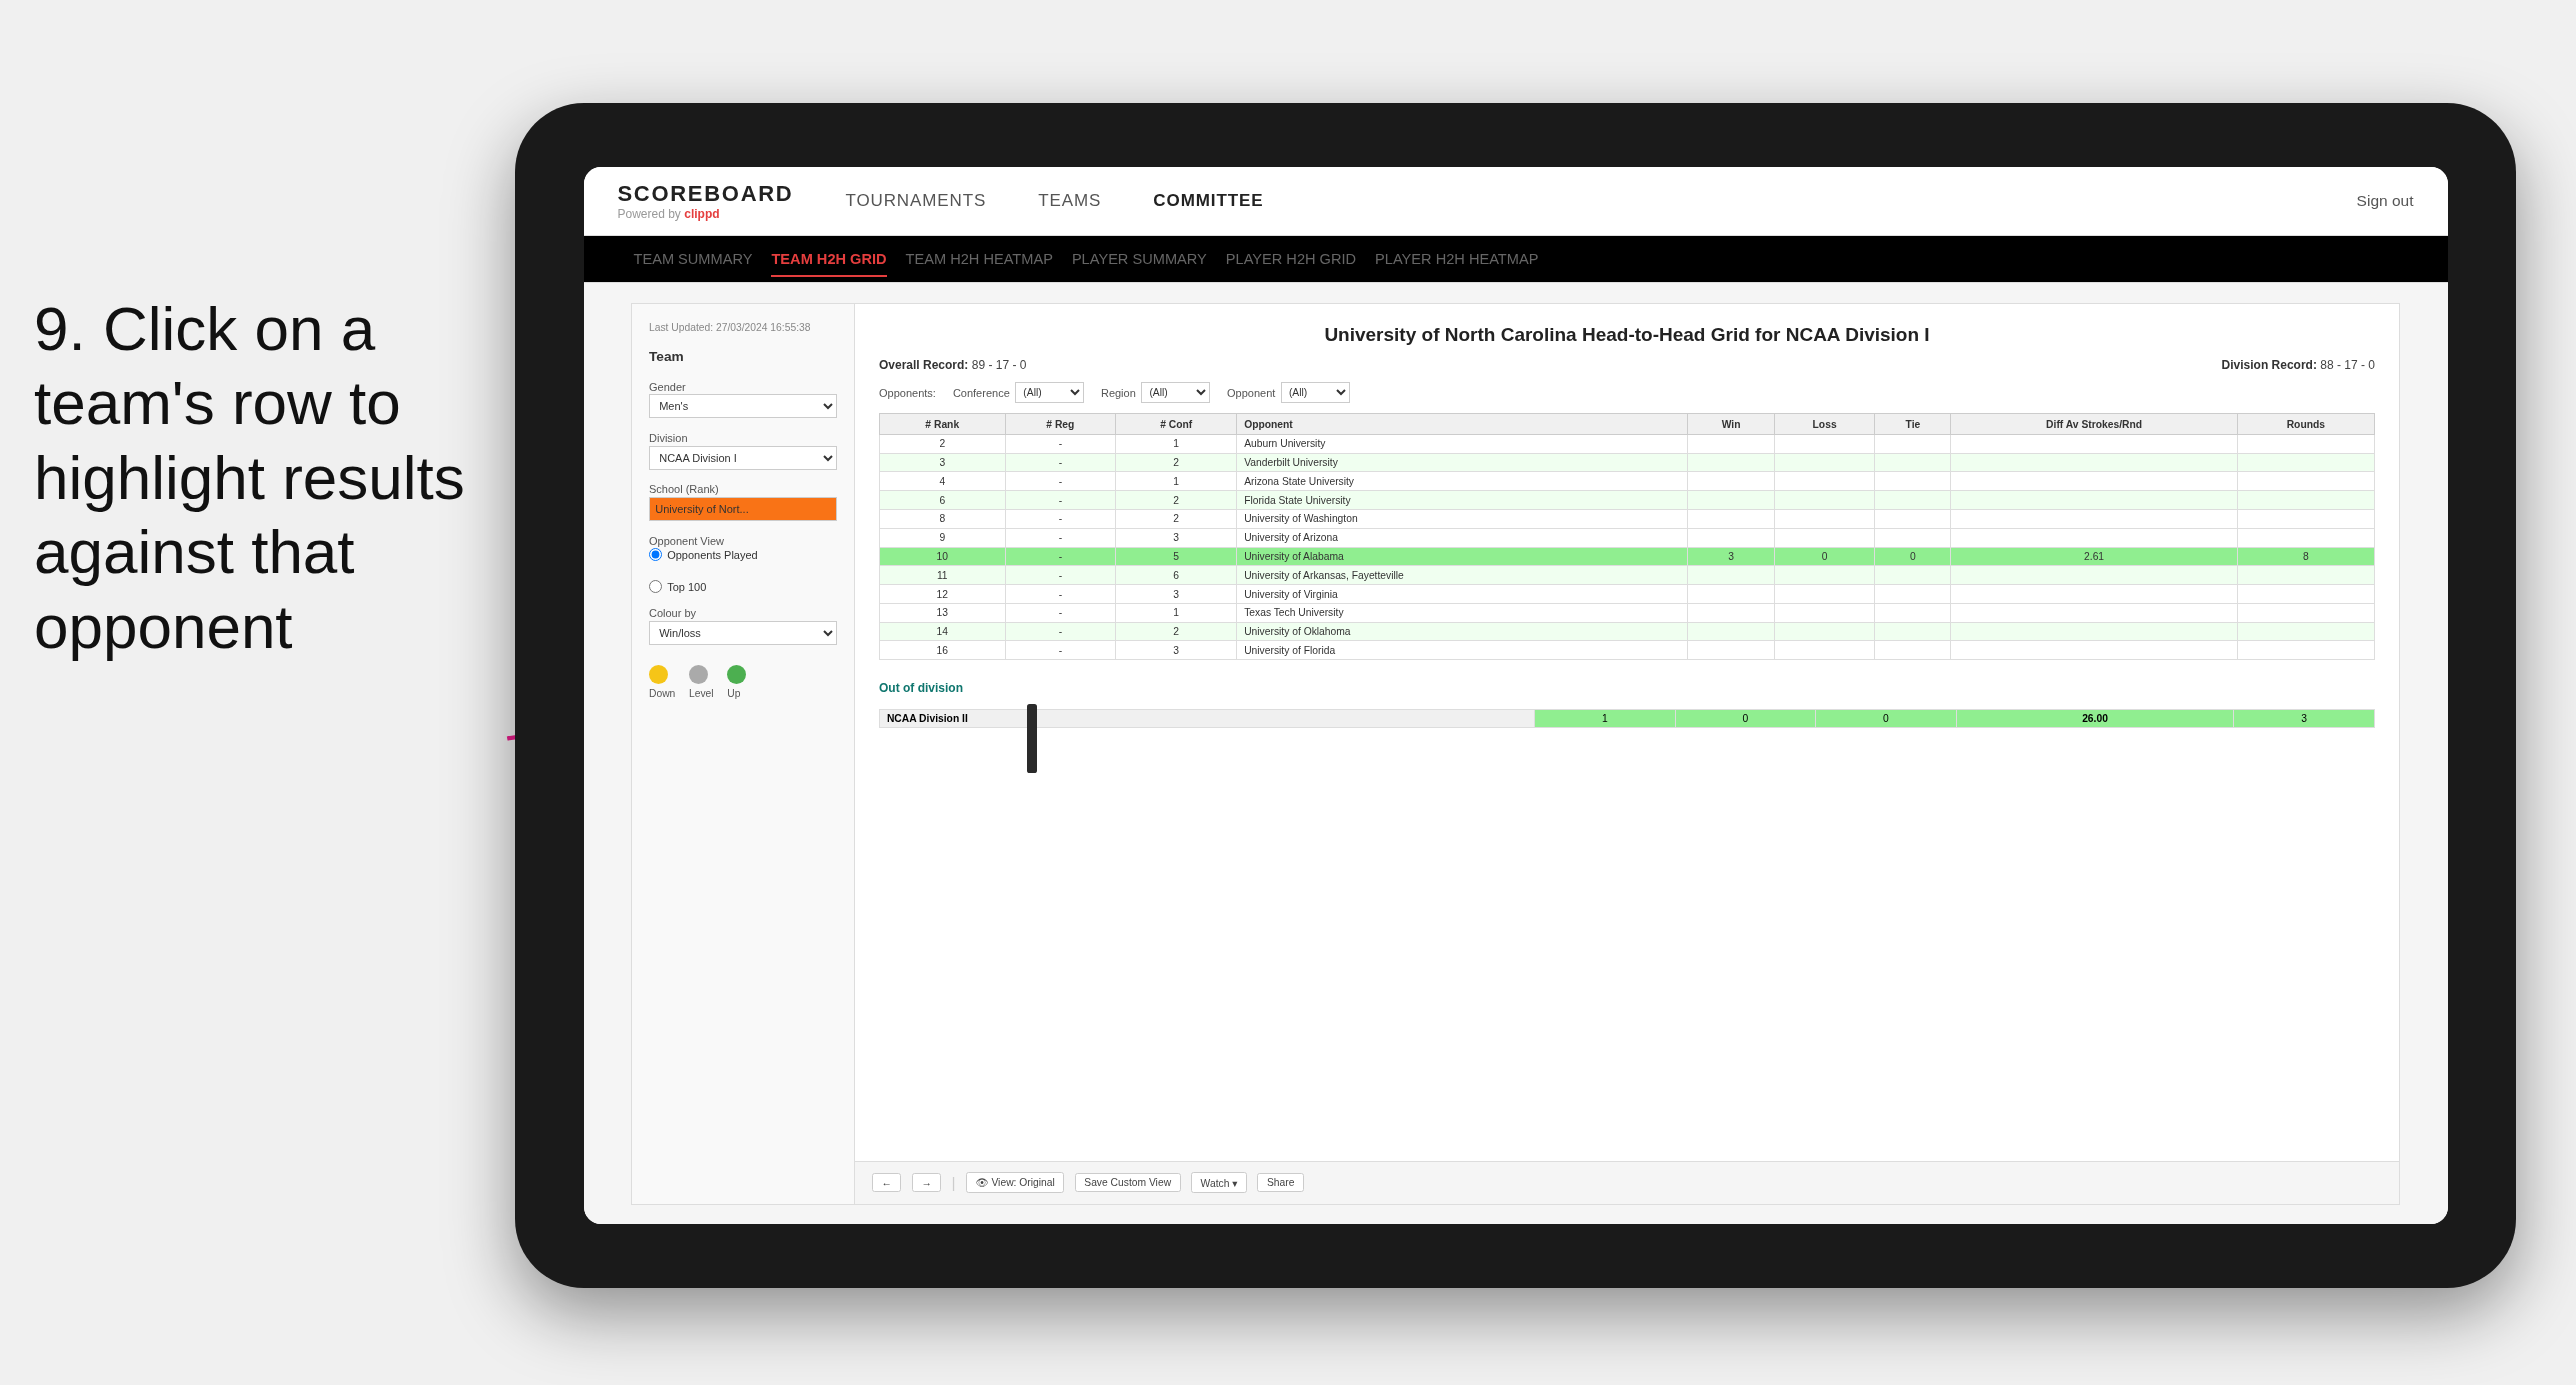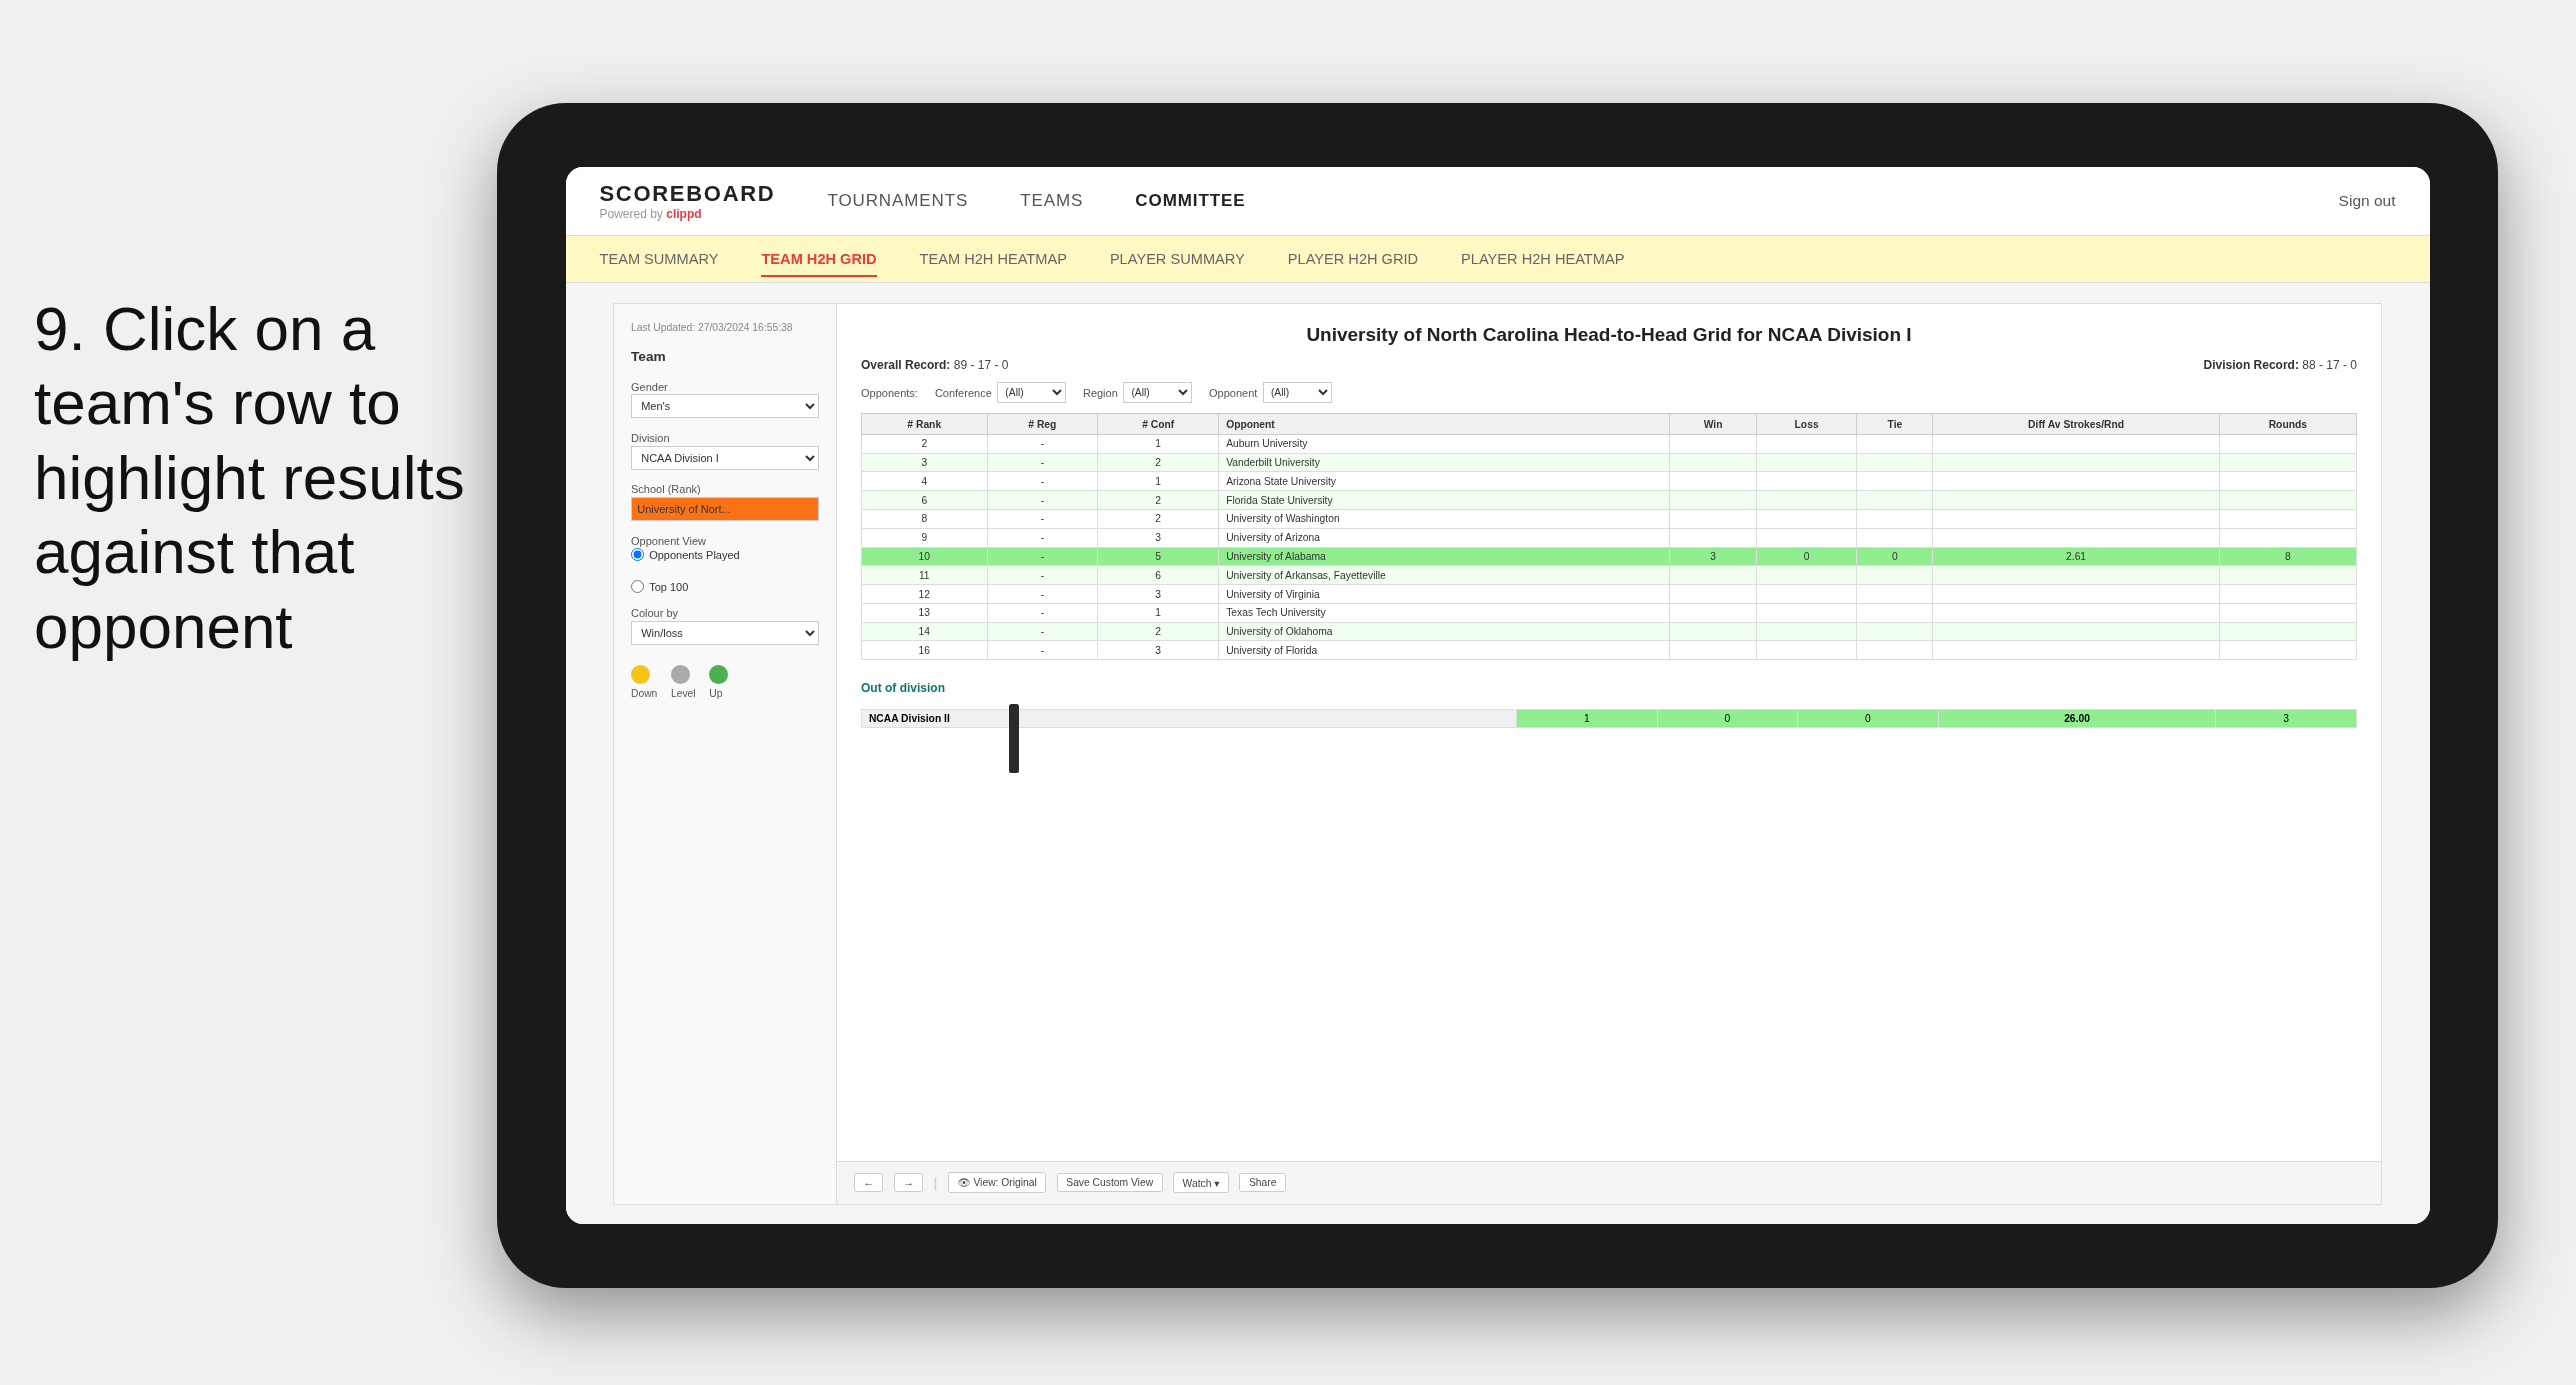--- a/index.html
+++ b/index.html
@@ -32,21 +32,21 @@
       width: 498px;
       font-size: 62px;
       font-weight: 400;
       color: #111;
       line-height: 1.2;
     }
 
     
     .tablet {
       position: absolute;
-      left: 497px;
+      left: 515px;
       top: 103px;
       width: 2001px;
       height: 1185px;
       background: #1a1a1a;
       border-radius: 69px;
       display: flex;
       align-items: center;
       justify-content: center;
       box-shadow: 0 26px 69px rgba(0,0,0,0.4);
     }
@@ -116,27 +116,27 @@
     }
 
     .nav-sign-out {
       font-size: 15.5px;
       color: #555;
       cursor: pointer;
     }
 
     
     .subnav {
-      background: #fef9c3;
+      background: #000000;
       border-bottom: 1.7px solid #ddd;
-      padding: 0 34px;
+      padding: 0 50px;
       height: 47px;
       display: flex;
       align-items: center;
-      gap: 43px;
+      gap: 19px;
     }
 
     .subnav-item {
       font-size: 14.6px;
       color: #666;
       font-weight: 500;
       cursor: pointer;
       padding: 8.6px 0;
       border-bottom: 2.6px solid transparent;
       margin-bottom: -1.7px;

